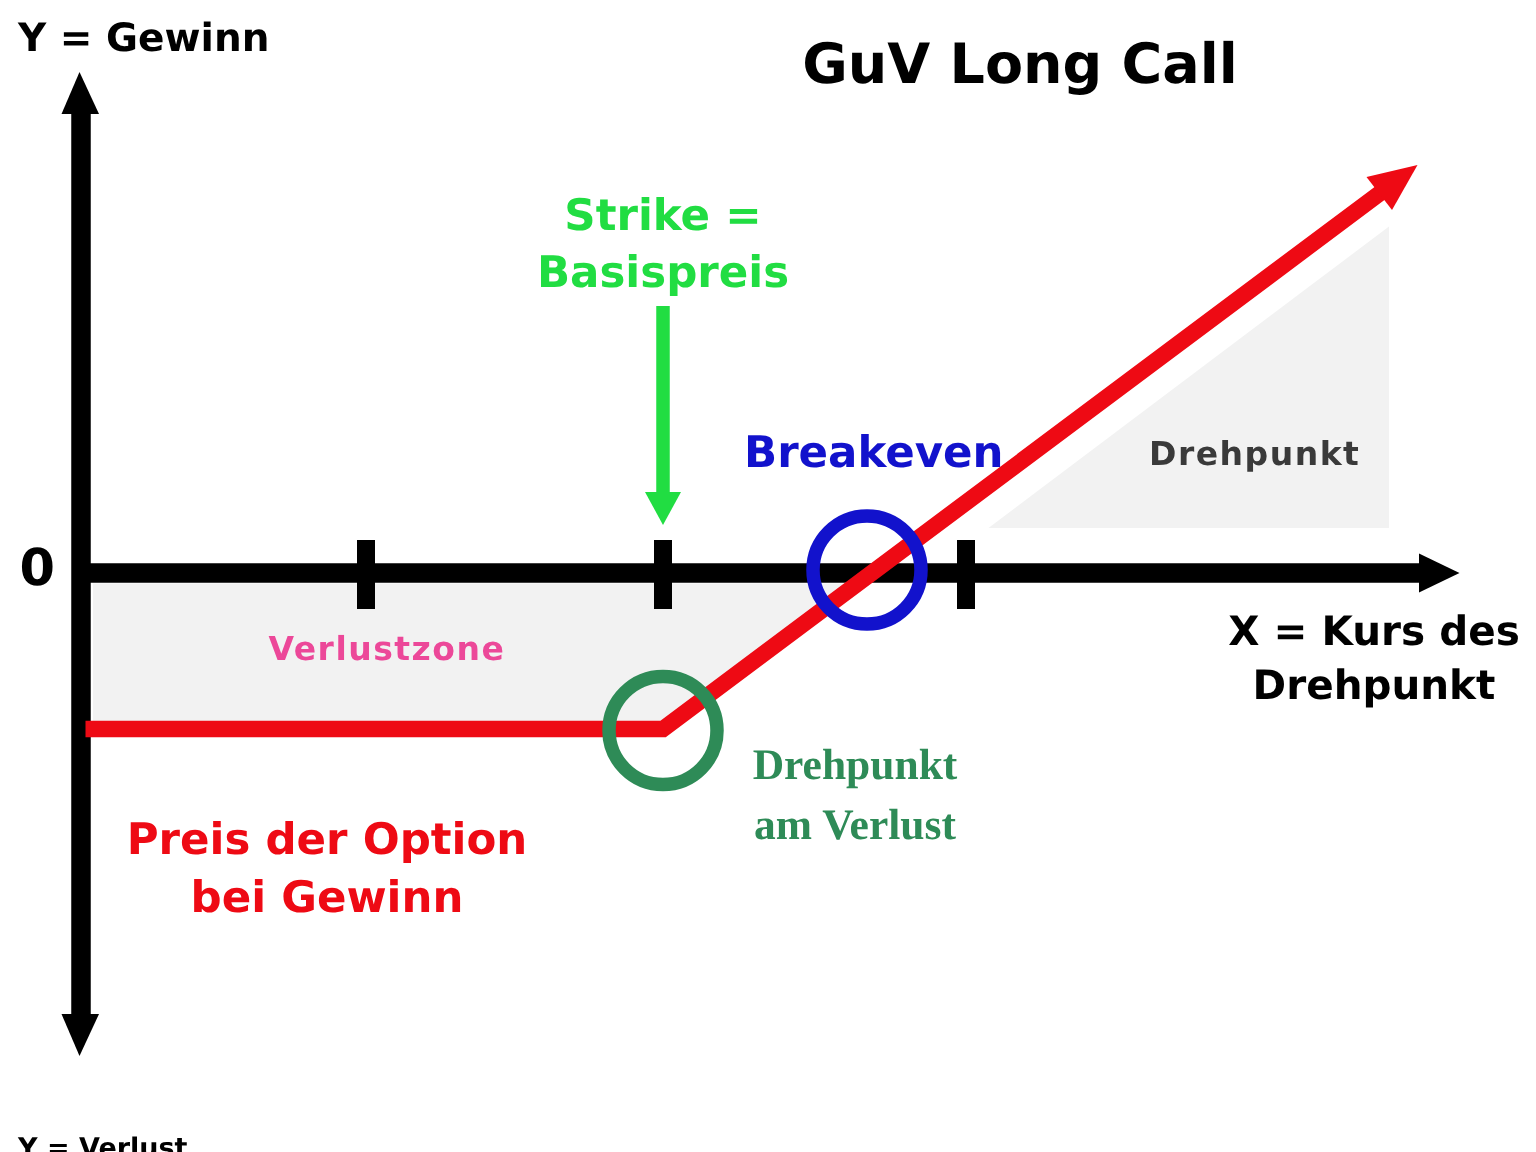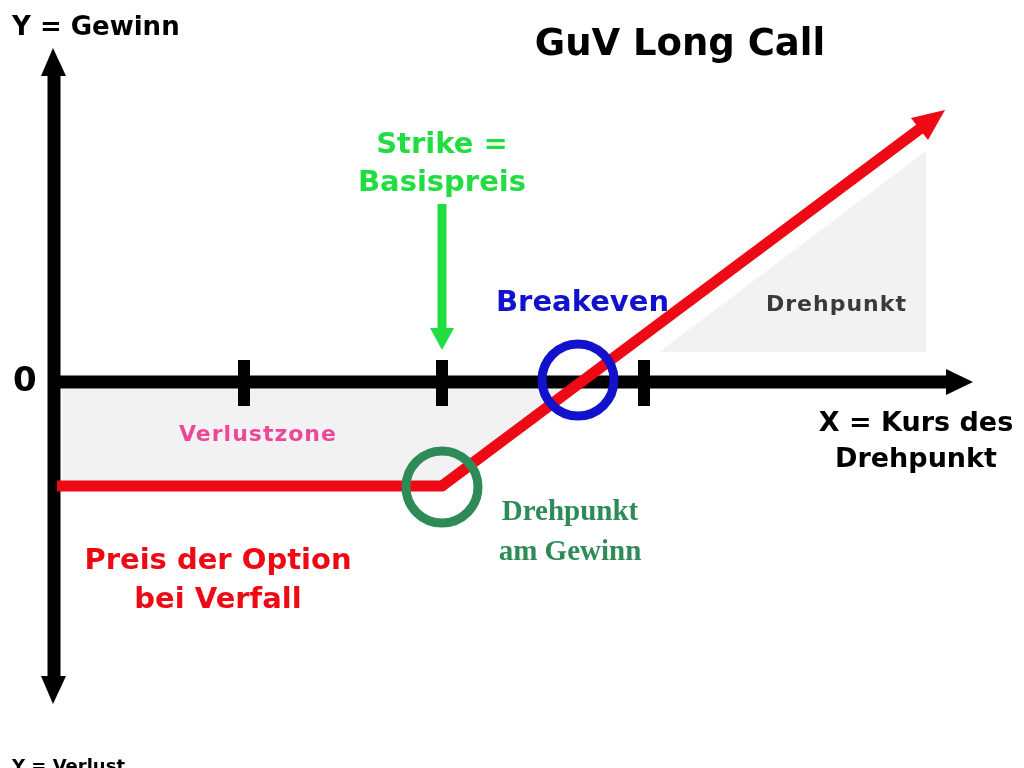--- a/index.html
+++ b/index.html
@@ -63,24 +63,24 @@
 
   <div class="lbl breakeven">Breakeven</div>
 
   <div class="lbl strike center">
     <div>Strike =</div>
     <div>Basispreis</div>
   </div>
 
   <div class="lbl drehpunkt center">
     <div>Drehpunkt</div>
-    <div>am Gewinn</div>
+    <div>am Verlust</div>
   </div>
 
   <div class="lbl preis center">
     <div>Preis der Option</div>
-    <div>bei Verfall</div>
+    <div>bei Gewinn</div>
   </div>
 
   <div class="lbl vzone">Verlustzone</div>
   <div class="lbl gzone">Drehpunkt</div>
 
 </div>
 
 </body></html>

